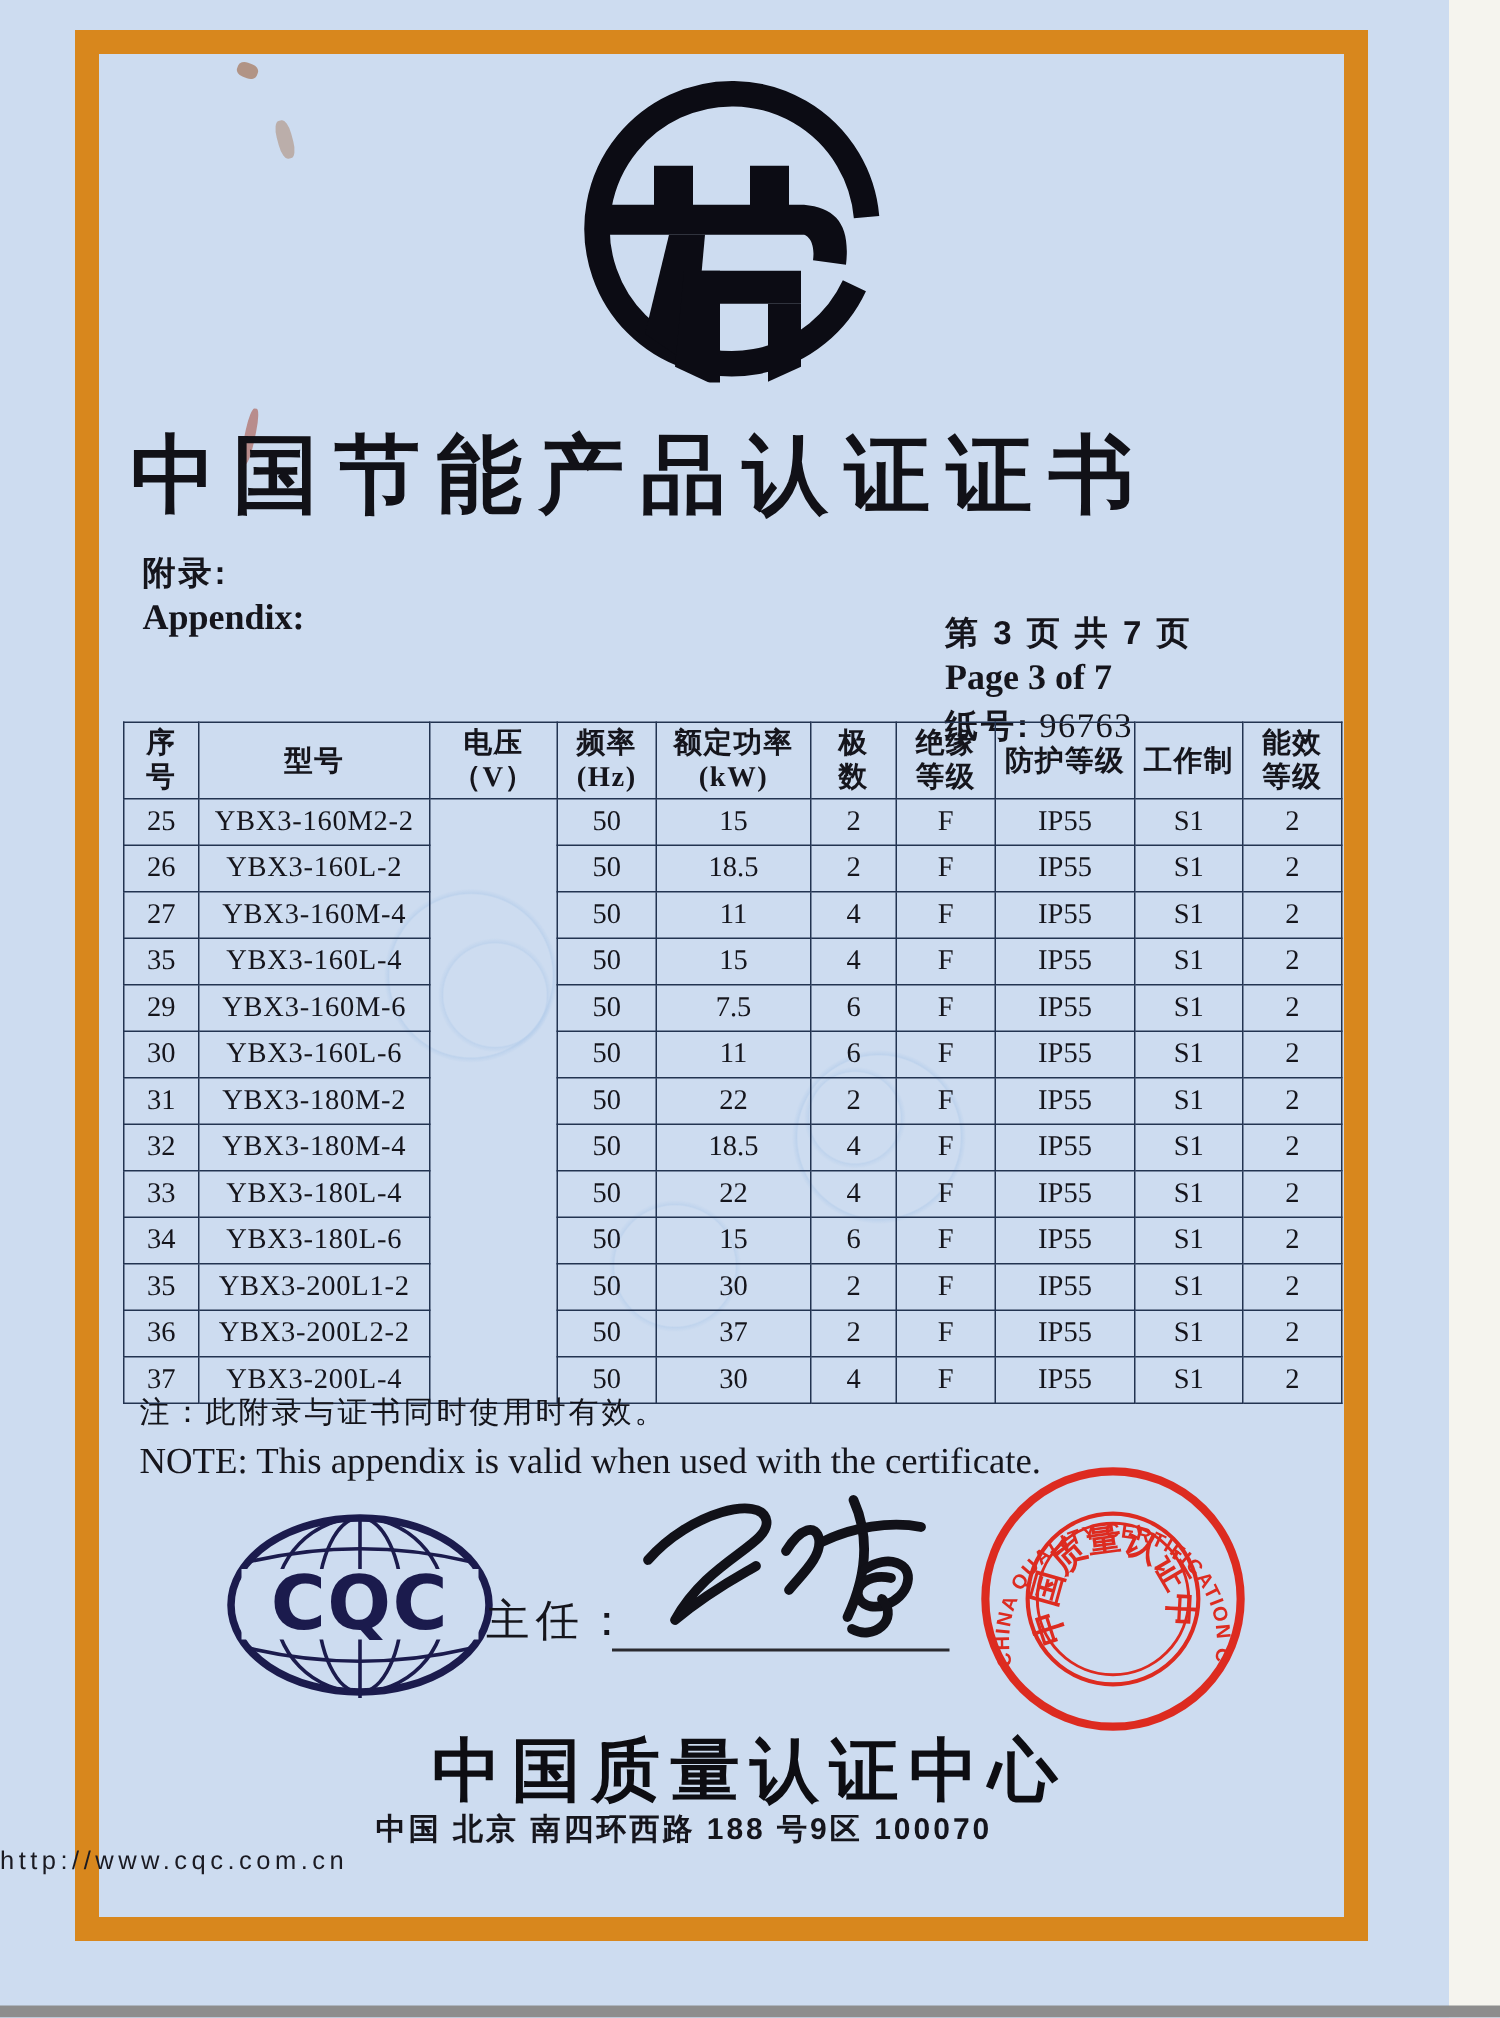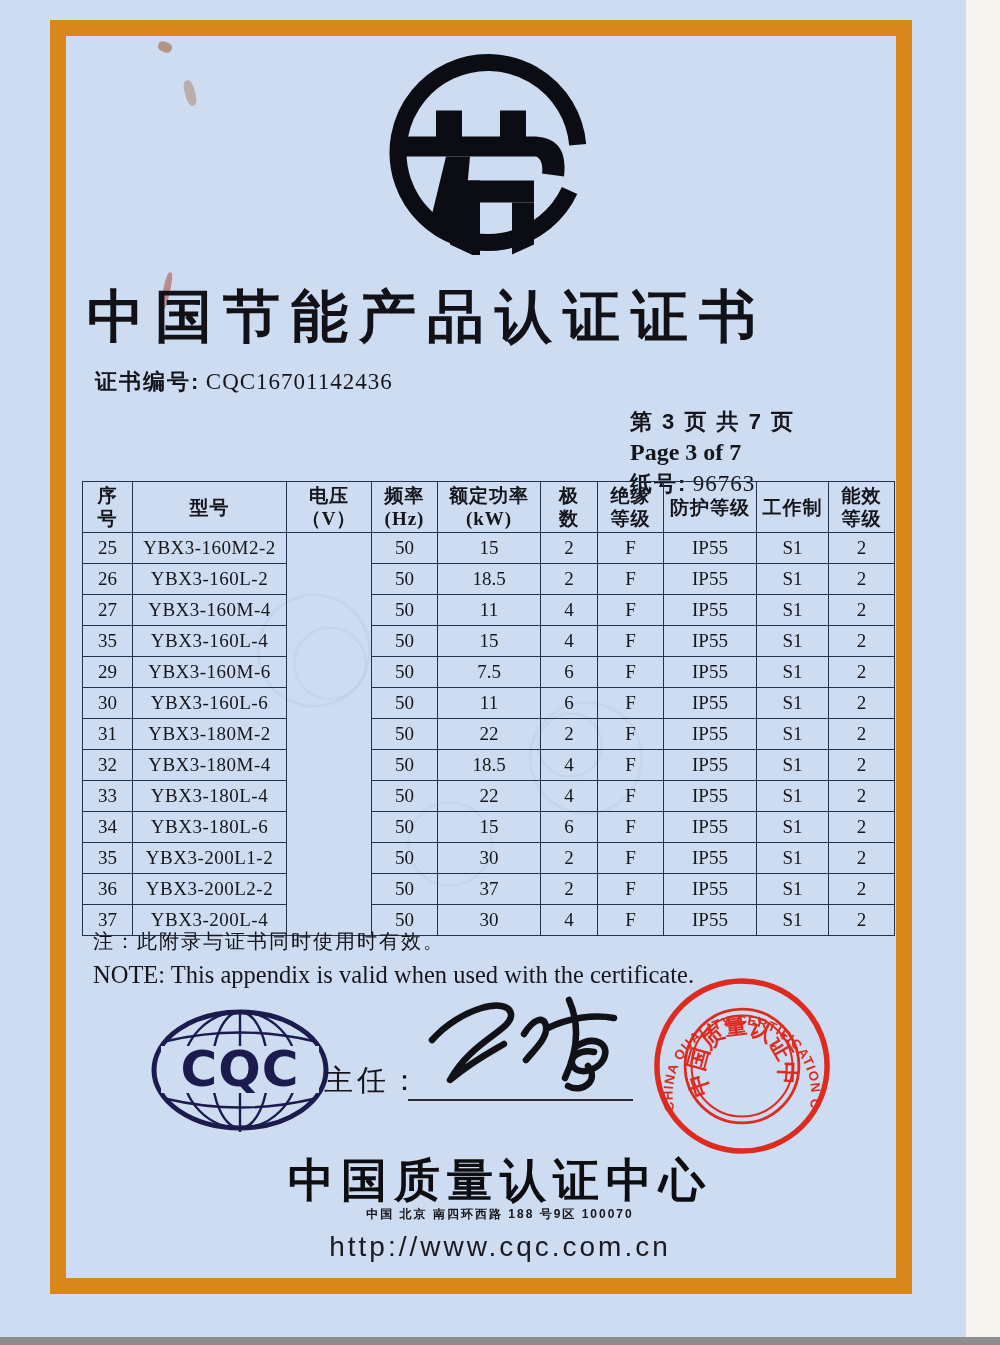--- a/index.html
+++ b/index.html
@@ -71,28 +71,28 @@
   .sig-line{left:408px;top:1099px;width:225px;border-bottom:2px solid #2a2a30;height:0;}
   .sig-svg{left:412px;top:988px;width:235px;height:115px;}
   .stamp{left:648px;top:972px;width:188px;height:188px;}
   .footer-org{
     left:0;top:1150px;width:1000px;text-align:center;
     font-family:"Liberation Sans", sans-serif;
     font-size:46px;font-weight:bold;letter-spacing:7px;color:#0d0d12;
     white-space:nowrap;
   }
   .footer-addr{
-    left:0;top:1206px;width:1000px;text-align:center;
+    left:0;top:1206px;width:912px;text-align:center;
     font-family:"Liberation Sans", sans-serif;
-    font-size:12px;font-weight:bold;letter-spacing:2px;
+    font-size:20px;font-weight:bold;letter-spacing:2px;
   }
   .footer-url{
-    left:0;top:1231px;width:1000px;text-align:center;
+    left:0;top:1231px;width:1000px;text-align:left;
     font-family:"Liberation Sans", sans-serif;
-    font-size:28px;letter-spacing:3px;color:#1a1a22;
+    font-size:17px;letter-spacing:3px;color:#1a1a22;
   }
 </style>
 </head>
 <body>
 
 <div class="abs scan-strip-right"></div>
 <div class="abs scan-strip-bottom"></div>
 <div class="abs smudge" style="left:158px;top:42px;width:14px;height:10px;background:#9a5a30;transform:rotate(20deg);"></div>
 <div class="abs smudge" style="left:185px;top:80px;width:10px;height:26px;background:#a06a42;transform:rotate(-15deg);opacity:.4;"></div>
 <div class="abs smudge" style="left:163px;top:272px;width:7px;height:38px;background:#a33b28;transform:rotate(12deg);opacity:.5;"></div>
@@ -112,21 +112,22 @@
     <path d="M58 104 L82 104 L74 192 L42 170 Z"></path>
     <rect x="68" y="128" width="78" height="22"></rect>
     <path d="M124 150 L146 150 L146 192 L124 202 Z"></path>
     <path d="M68 128 L92 128 L92 206 L62 192 Z"></path>
   </g>
 </svg>
 
 <div class="abs title">中国节能产品认证证书</div>
 
 <div class="abs meta-left">
-  <div><span class="meta-cn">证书编号:</span> <span class="meta-num">CQC16701142436</span></div>
+  <div class="meta-cn">附录:</div>
+  <div class="meta-en">Appendix:</div>
 </div>
 
 <div class="abs meta-right">
   <div class="meta-cn">第 3 页 共 7 页</div>
   <div class="meta-en">Page 3 of 7</div>
   <div><span class="meta-cn">纸号:</span> <span class="meta-num">96763</span></div>
 </div>
 
 <table class="spec">
   <colgroup>

